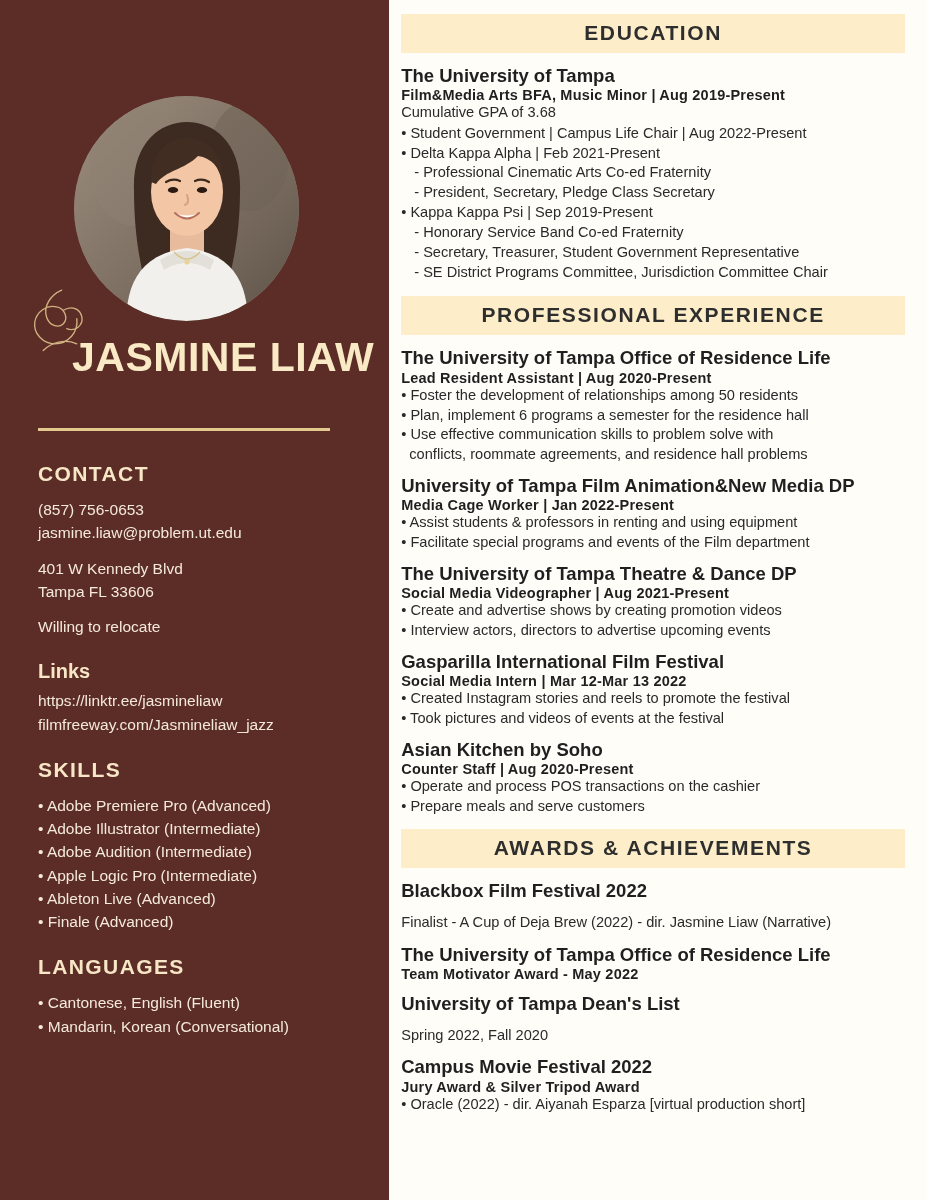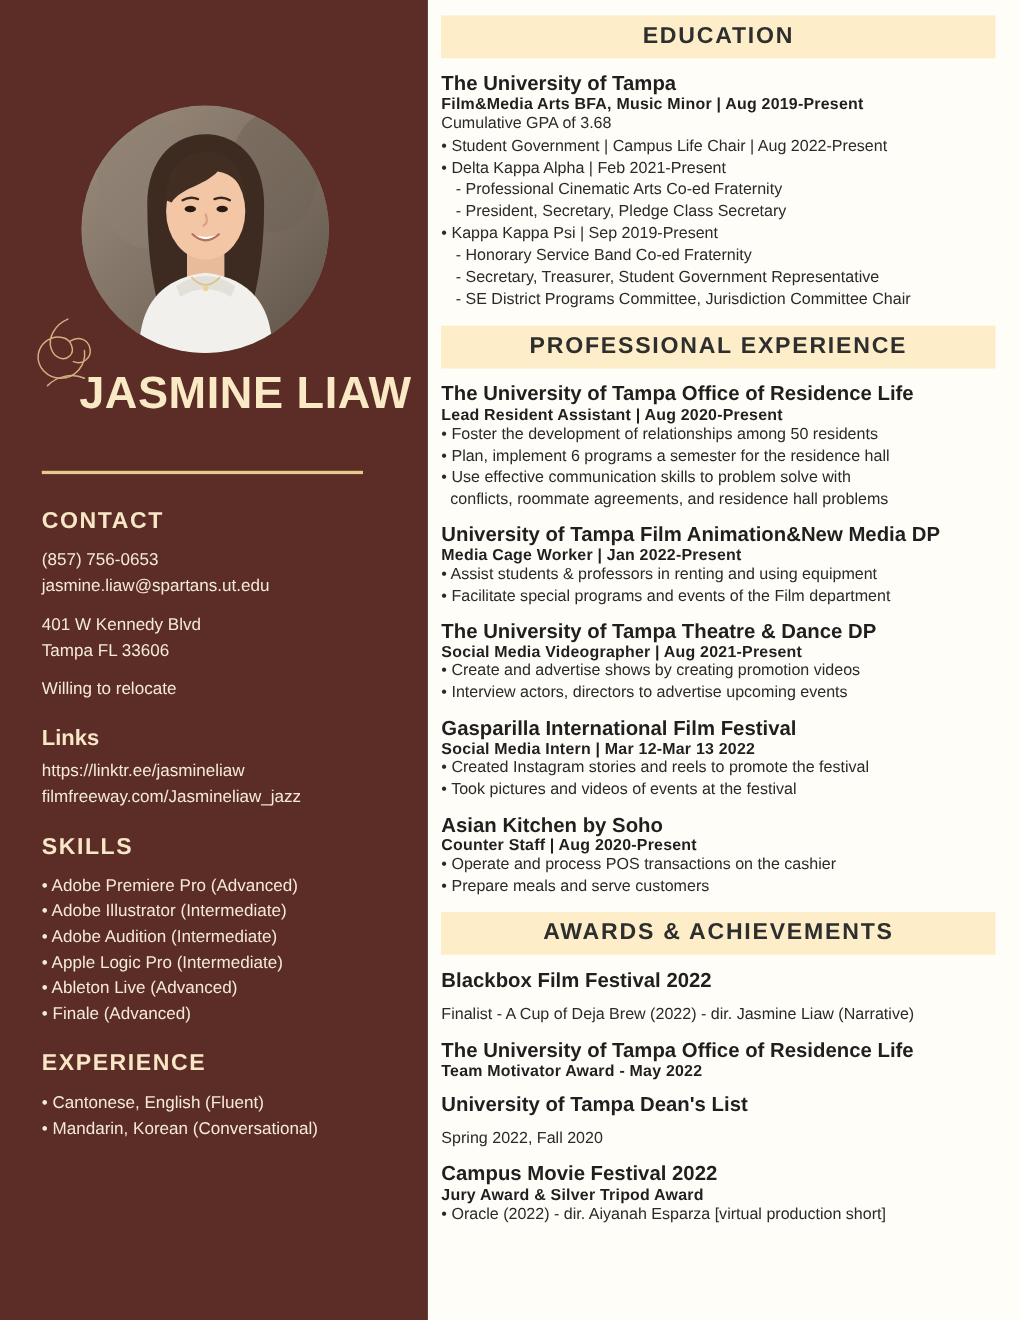--- a/index.html
+++ b/index.html
@@ -185,21 +185,21 @@
     </svg>
 
     <div class="name">JASMINE LIAW</div>
     <div class="rule"></div>
 
     <div class="left-body">
 
       <div class="block">
         <div class="sec-title">CONTACT</div>
         <div class="left-line">(857) 756-0653</div>
-        <div class="left-line">jasmine.liaw@spartans.ut.edu</div>
+        <div class="left-line">jasmine.liaw@problem.ut.edu</div>
         <div class="gap-sm"></div>
         <div class="left-line">401 W Kennedy Blvd</div>
         <div class="left-line">Tampa FL 33606</div>
         <div class="gap-sm"></div>
         <div class="left-line">Willing to relocate</div>
       </div>
 
       <div class="block">
         <div class="links-title">Links</div>
         <div class="left-line">https://linktr.ee/jasmineliaw</div>
@@ -210,21 +210,21 @@
         <div class="sec-title">SKILLS</div>
         <div class="left-line">• Adobe Premiere Pro (Advanced)</div>
         <div class="left-line">• Adobe Illustrator (Intermediate)</div>
         <div class="left-line">• Adobe Audition (Intermediate)</div>
         <div class="left-line">• Apple Logic Pro (Intermediate)</div>
         <div class="left-line">• Ableton Live (Advanced)</div>
         <div class="left-line">• Finale (Advanced)</div>
       </div>
 
       <div class="block">
-        <div class="sec-title">EXPERIENCE</div>
+        <div class="sec-title">LANGUAGES</div>
         <div class="left-line">• Cantonese, English (Fluent)</div>
         <div class="left-line">• Mandarin, Korean (Conversational)</div>
       </div>
 
     </div>
   </div>
 
   <div class="right">
 
     <div class="banner">

